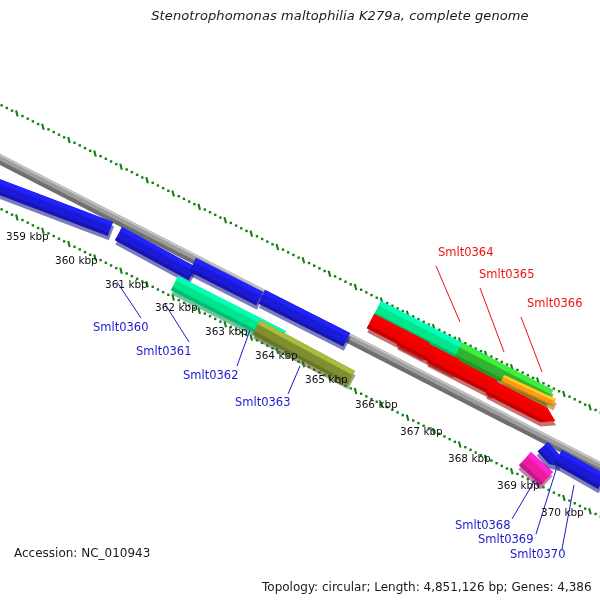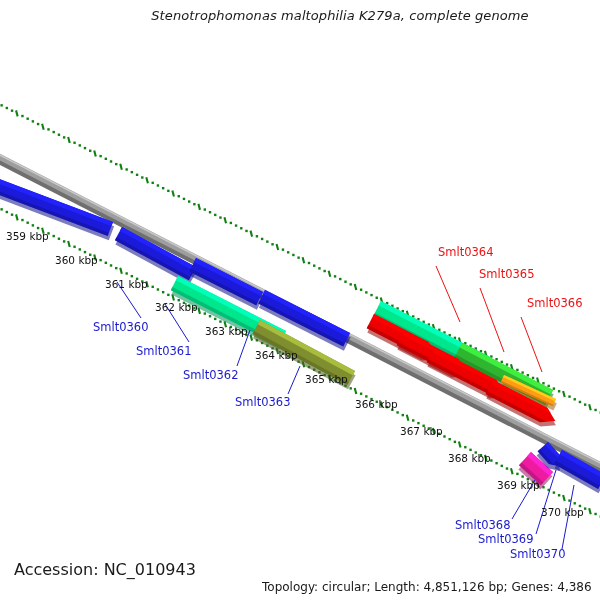--- a/index.html
+++ b/index.html
@@ -16,22 +16,22 @@
   .title{
     position:absolute;left:0;top:8px;width:600px;
     text-align:center;
     font-style:italic;
     font-size:13px;
     color:#1a1a1a;
     letter-spacing:0.1px;
     margin-left:40px;
   }
   .footer-left{
-    position:absolute;left:14px;top:560px;
-    font-size:16px;color:#1a1a1a;
+    position:absolute;left:14px;top:546px;
+    font-size:12px;color:#1a1a1a;
   }
   .footer-right{
     position:absolute;left:262px;top:574px;
     font-size:12px;color:#1a1a1a;margin-top:6px;
   }
   .hr{
     position:absolute;left:0;top:564px;width:600px;height:1px;
     background:#ffffff;
   }
   text{font-family:"DejaVu Sans","Liberation Sans",sans-serif;}

